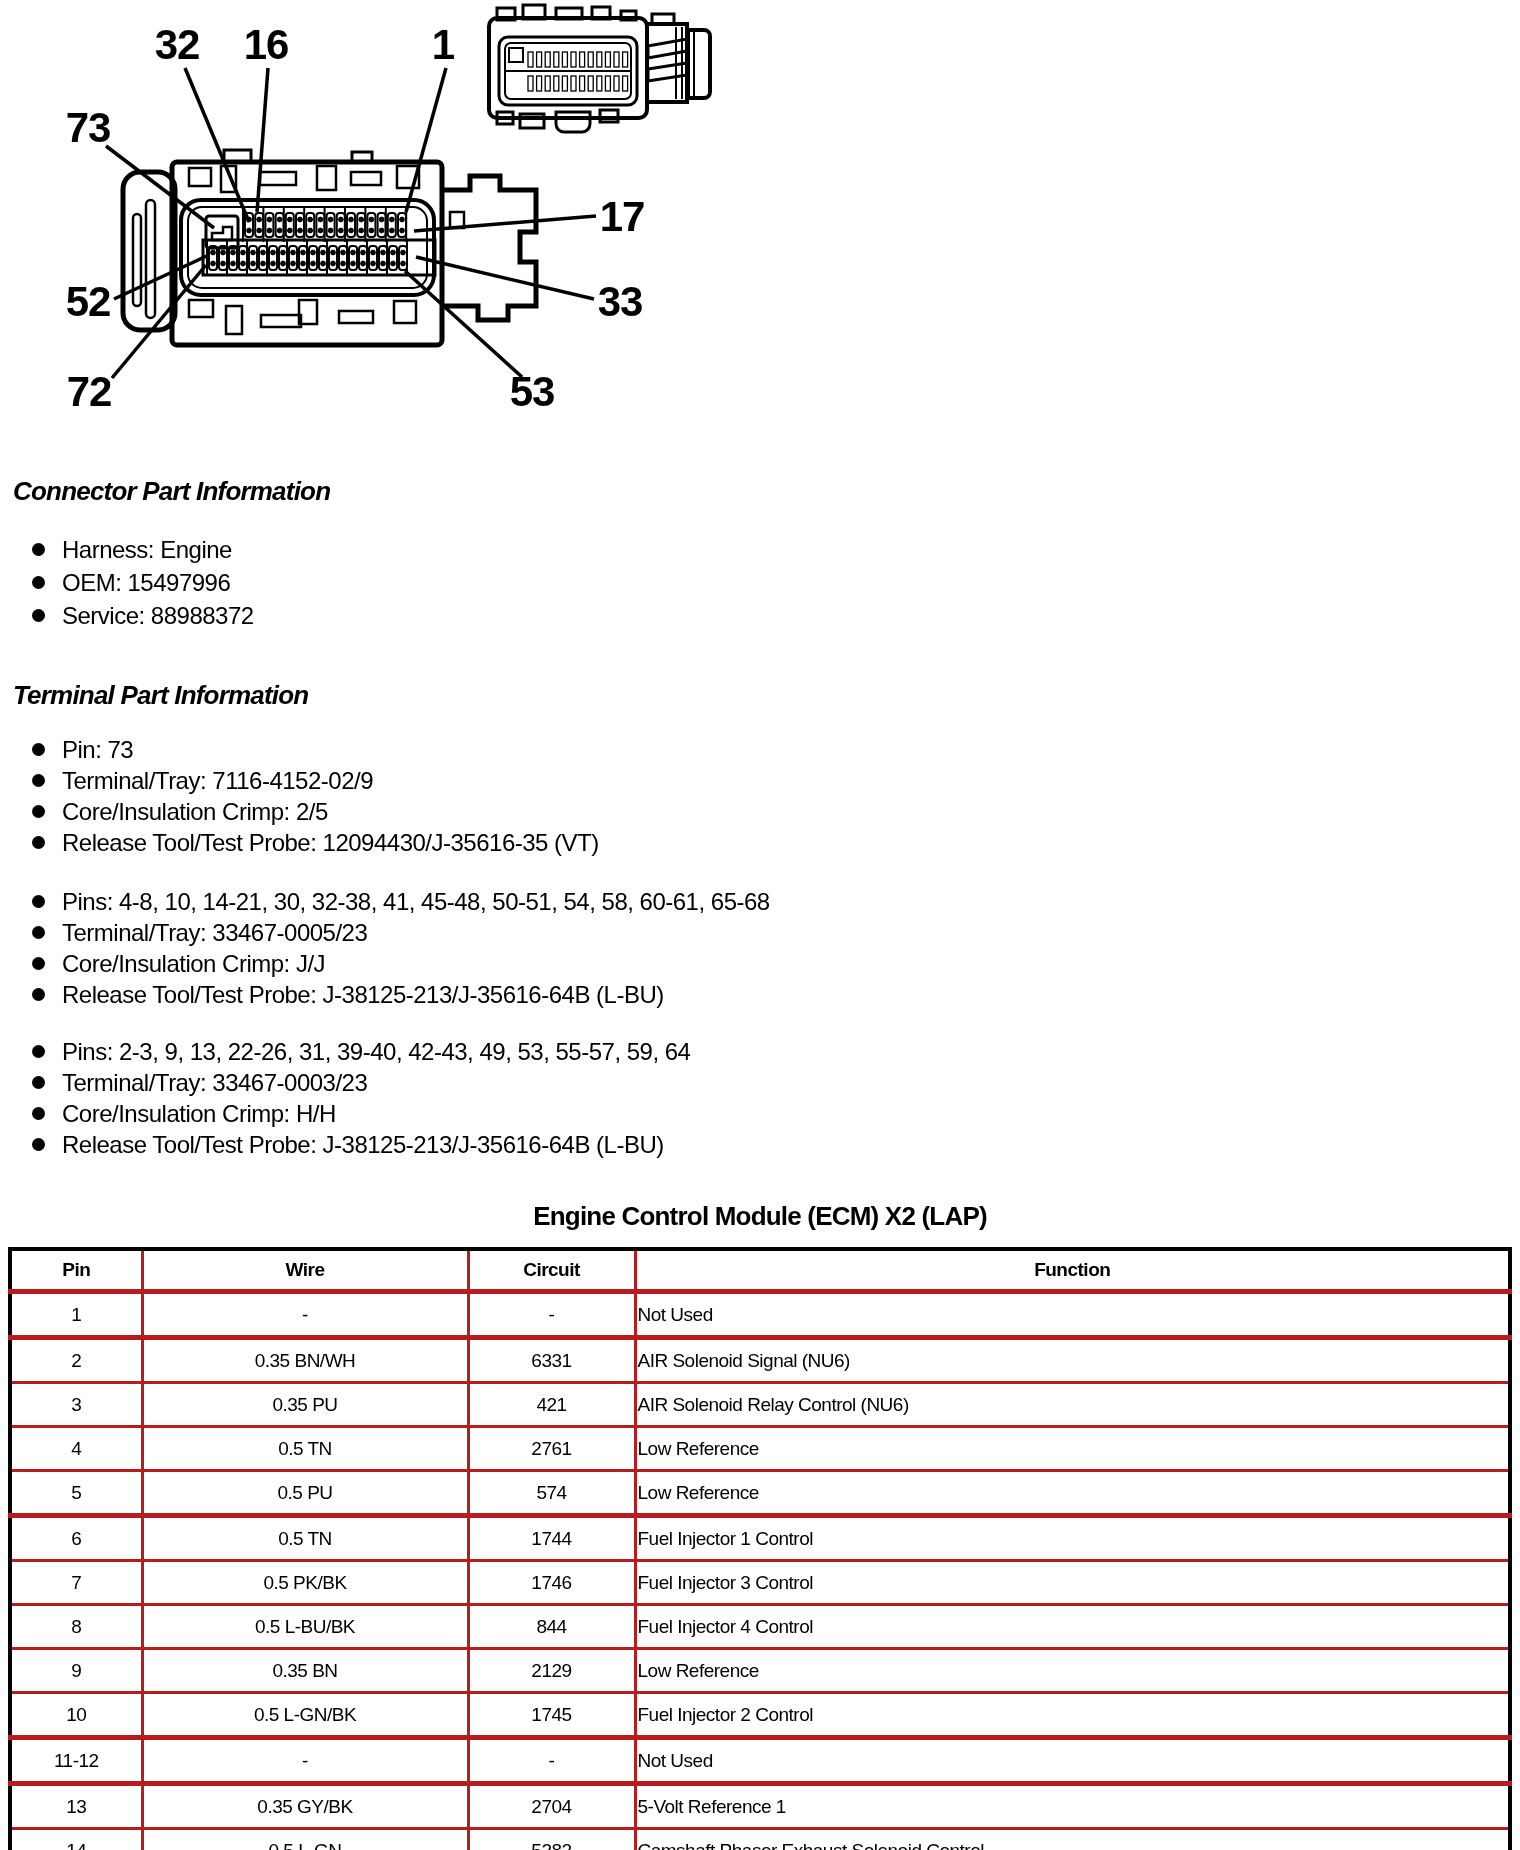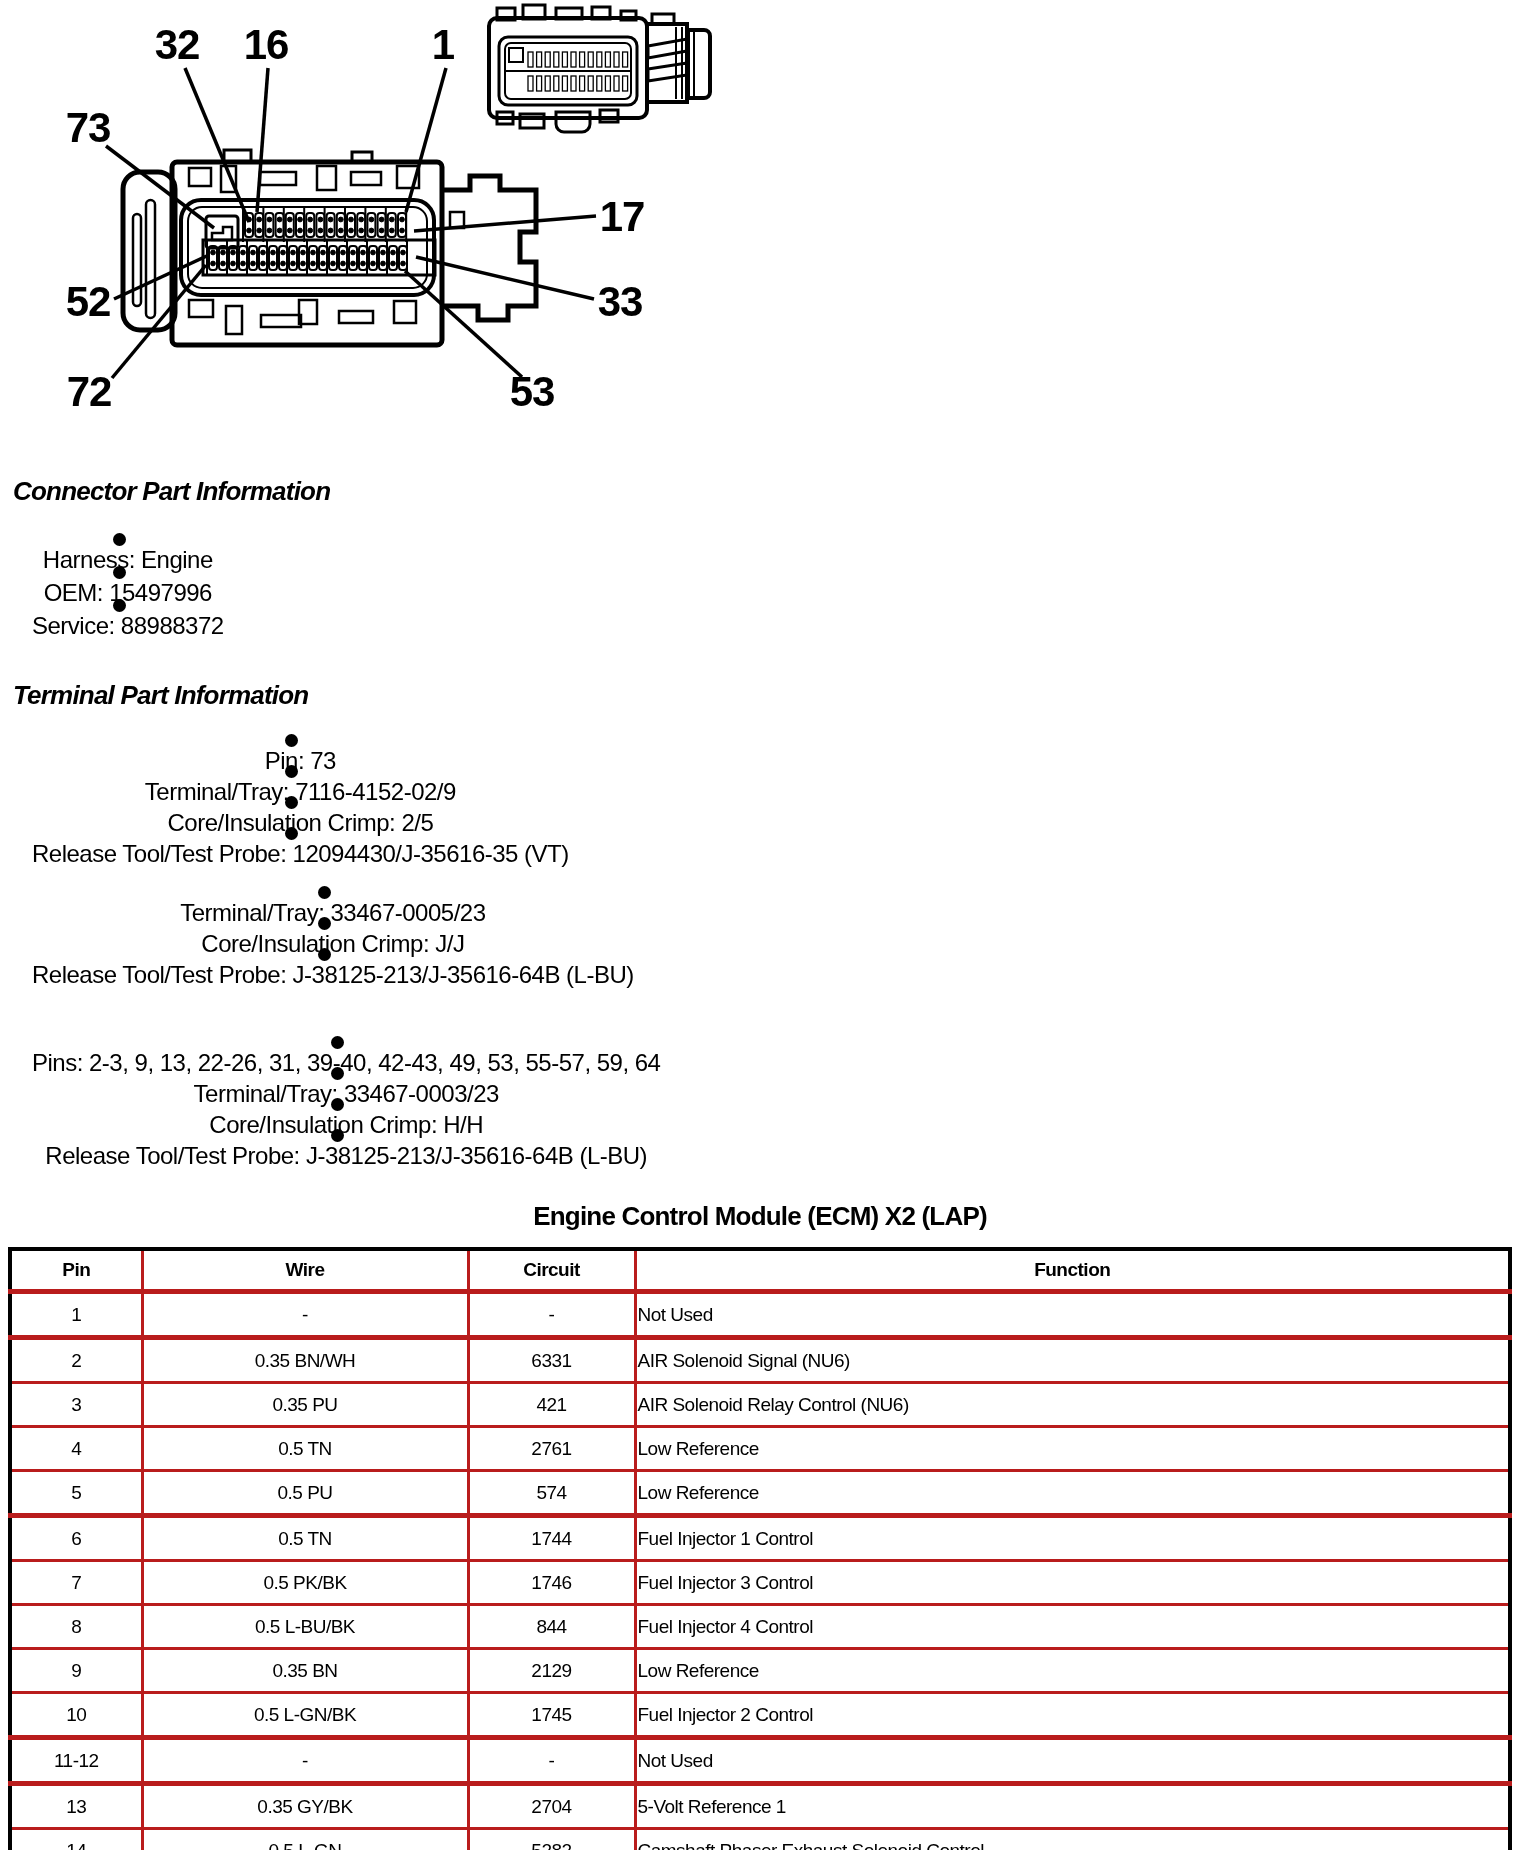--- a/index.html
+++ b/index.html
@@ -11,21 +11,21 @@
     font-family:"Liberation Sans", sans-serif;
     overflow:hidden;
   }
   .heading {
     position:absolute; left:13px;
     font-size:26px; font-weight:bold; letter-spacing:-0.8px;
     white-space:nowrap;
     font-style:italic;
   }
   .bullet-group { position:absolute; left:32px; }
-  .bullet-line { display:flex; align-items:center; height:31px;flex-direction:column; }
+  .bullet-line { display:flex; align-items:center; height:31px; }
   .bullet-line.tall { height:33px; }
   .bullet-dot {
     width:13px; height:13px; border-radius:50%;
     background:#000; margin-right:17px; flex:none;
   }
   .bullet-text {
     font-size:24px; letter-spacing:-0.5px; white-space:nowrap;
   }
   .table-title {
     position:absolute; left:8px; top:1201px; width:1504px;
@@ -331,20 +331,24 @@
       <span class="bullet-text">Core/Insulation Crimp: 2/5</span>
     </div>
     <div class="bullet-line">
       <span class="bullet-dot"></span>
       <span class="bullet-text">Release Tool/Test Probe: 12094430/J-35616-35 (VT)</span>
     </div>
   </div>
 <div class="bullet-group" style="top:886px;" id="termG1">
     <div class="bullet-line">
       <span class="bullet-dot"></span>
+      <span class="bullet-text">Pins: 4-8, 10, 14-21, 30, 32-38, 41, 45-48, 50-51, 54, 58, 60-61, 65-68</span>
+    </div>
+    <div class="bullet-line">
+      <span class="bullet-dot"></span>
       <span class="bullet-text">Terminal/Tray: 33467-0005/23</span>
     </div>
     <div class="bullet-line">
       <span class="bullet-dot"></span>
       <span class="bullet-text">Core/Insulation Crimp: J/J</span>
     </div>
     <div class="bullet-line">
       <span class="bullet-dot"></span>
       <span class="bullet-text">Release Tool/Test Probe: J-38125-213/J-35616-64B (L-BU)</span>
     </div>

